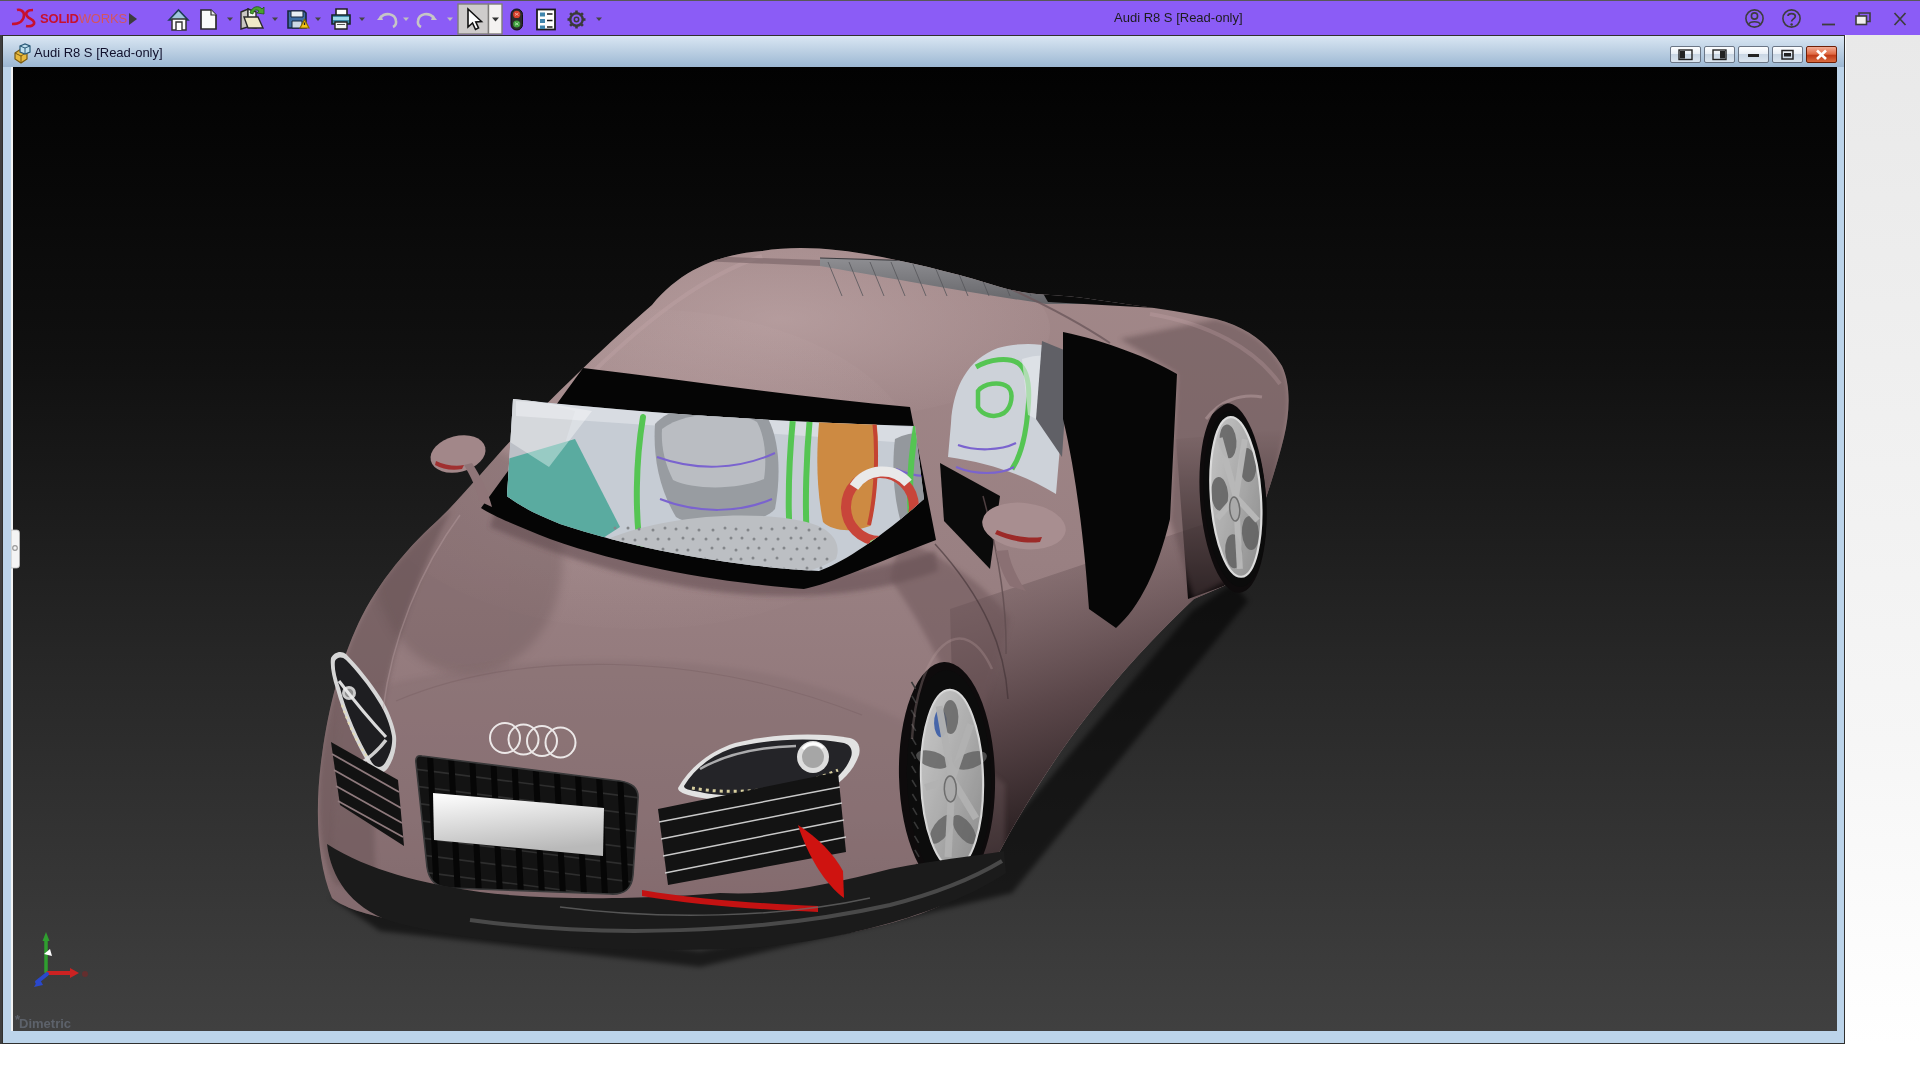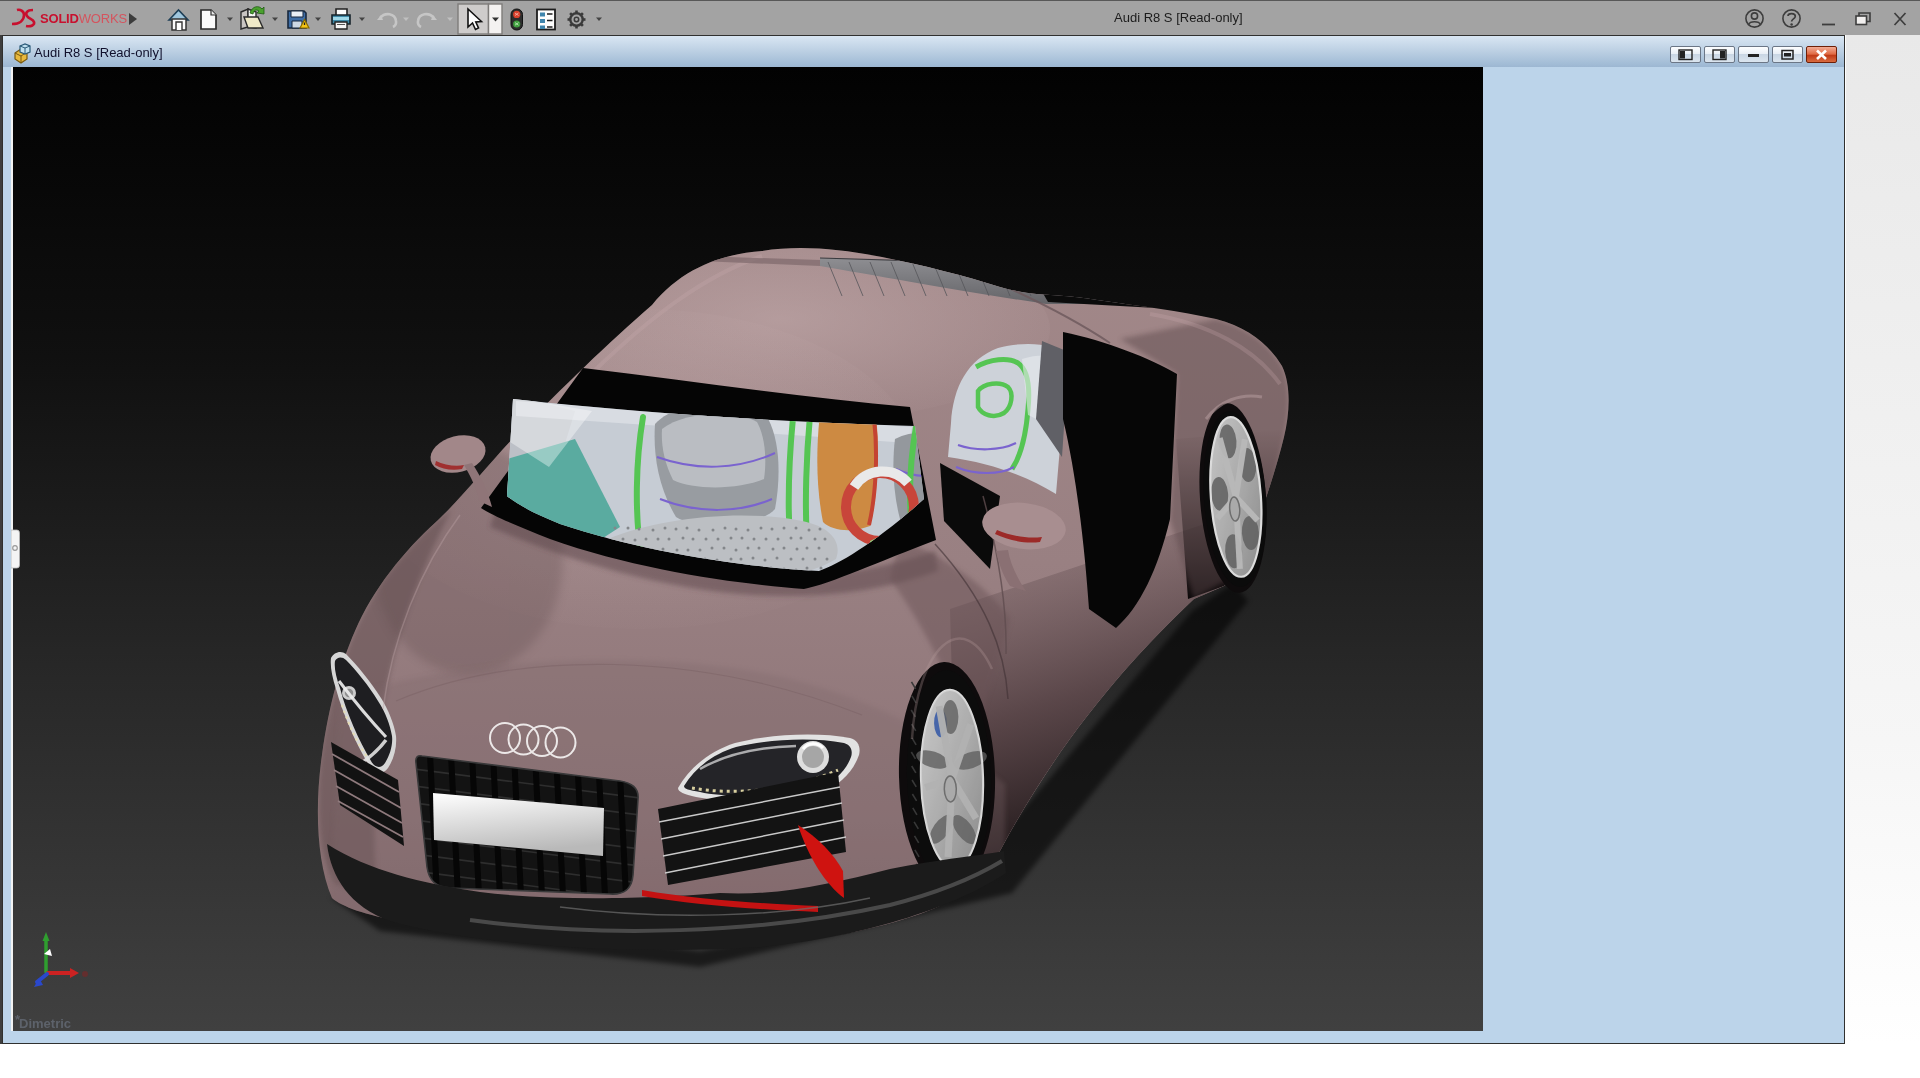--- a/index.html
+++ b/index.html
@@ -1,24 +1,24 @@
 <!DOCTYPE html>
 <html><head><meta charset="utf-8">
 <style>
 html,body{margin:0;padding:0;width:1920px;height:1078px;overflow:hidden;background:#fff;
   font-family:"Liberation Sans",sans-serif;}
-#toolbar{position:absolute;left:0;top:0;width:1920px;height:35px;background:#a3a3a3;
+#toolbar{position:absolute;left:0;top:0;width:1920px;height:35px;background:#8b5cf6;
   border-top:1px solid #585858;box-sizing:border-box;}
 #apptitle{position:absolute;left:1114px;top:9px;font-size:13px;color:#1c1c1c;}
 #childwin{position:absolute;left:2px;top:35px;width:1843px;height:1009px;
   background:#bcd4ea;border:1px solid #30302f;box-sizing:border-box;}
 #titlebar{position:absolute;left:0;top:0;width:100%;height:31px;
   background:linear-gradient(#d9e6f3,#bed1e4 45%,#a2bcd6 90%,#9db7d2);}
 #titletext{position:absolute;left:31px;top:9px;font-size:13px;color:#10102c;}
-#viewport{position:absolute;left:8px;top:31px;width:1472px;height:964px;overflow:hidden;}
+#viewport{position:absolute;left:8px;top:31px;width:1826px;height:964px;overflow:hidden;}
 #rightpane{position:absolute;left:1846px;top:35px;width:74px;height:1009px;
   background:linear-gradient(#e9e9e9,#f6f6f6 70%,#fff);}
 #bottompane{position:absolute;left:0;top:1045px;width:1920px;height:33px;background:#fff;}
 #leftedge{position:absolute;left:0;top:35px;width:2px;height:1009px;background:#3e3e3e;}
 .wbtn{position:absolute;top:10px;width:31px;height:17px;border:1px solid #6b7686;border-radius:2px;
   background:linear-gradient(#fdfeff,#e9eff6 45%,#c9d6e4 50%,#dbe5ef);box-sizing:border-box;}
 #closebtn{background:linear-gradient(#f2ac96,#e06a43 48%,#c03a17 55%,#d96b3f);
   border:1px solid #6e1f07;}
 </style></head><body>
 

